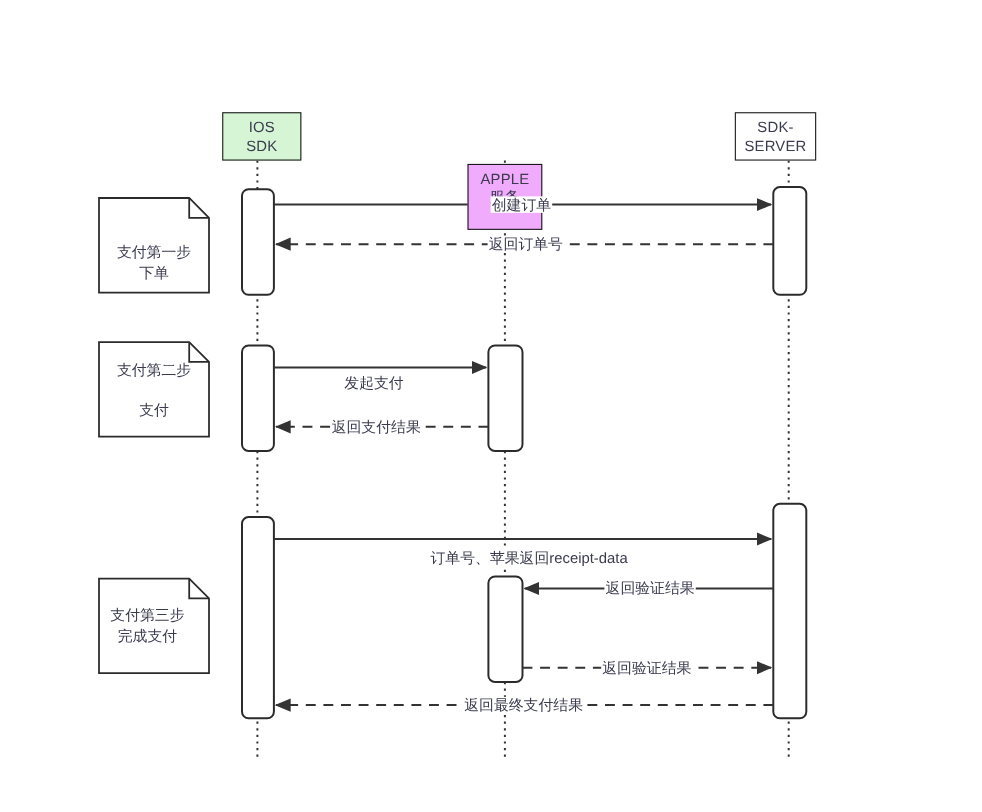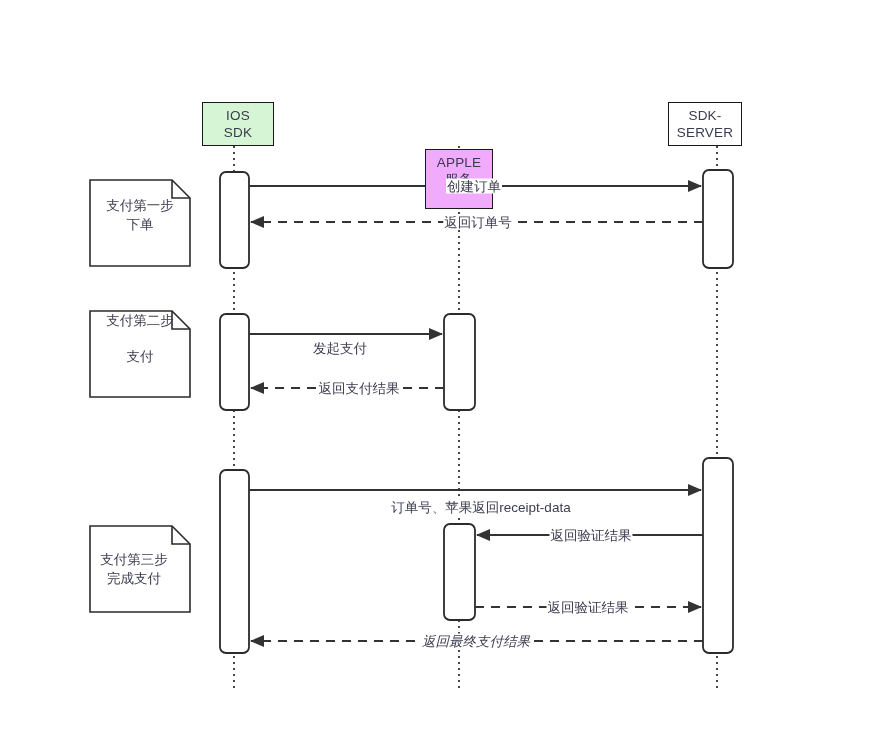--- a/index.html
+++ b/index.html
@@ -129,38 +129,38 @@
         <span>APPLE</span>
         <span>服务</span>
       </div>
       <div class="participant" style="left: 668px; top: 102px; width: 74px; height: 44px; background: rgb(255, 255, 255); border-color: rgb(26, 26, 26);">
         <span>SDK-</span>
         <span>SERVER</span>
       </div>
     </div>
 
   <div>
-      <div class="note" style="left: 90px; top: 172px; width: 100px; height: 86px;">
+      <div class="note" style="left: 90px; top: 196px; width: 100px; height: 86px;">
         <span>支付第一步</span>
         <span>下单</span>
       </div>
-      <div class="note" style="left: 90px; top: 295px; width: 100px; height: 86px; gap: 17px;">
+      <div class="note" style="left: 90px; top: 311px; width: 100px; height: 86px; gap: 17px;">
         <span>支付第二步</span>
         <span>支付</span>
       </div>
       <div class="note" style="left: 90px; top: 526px; width: 88px; height: 86px;">
         <span>支付第三步</span>
         <span>完成支付</span>
       </div>
     </div>
 
   <div>
       <div class="msg-label" style="left: 474px; top: 186px;">创建订单</div>
       <div class="msg-label" style="left: 478px; top: 222px;">返回订单号</div>
       <div class="msg-label" style="left: 340px; top: 348px;">发起支付</div>
-      <div class="msg-label" style="left: 359px; top: 388px;">返回支付结果</div>
+      <div class="msg-label" style="left: 342px; top: 388px;">返回支付结果</div>
       <div class="msg-label" style="left: 481px; top: 507px;">订单号、苹果返回receipt-data</div>
       <div class="msg-label" style="left: 591px; top: 535px;">返回验证结果</div>
       <div class="msg-label" style="left: 588px; top: 607px;">返回验证结果</div>
-      <div class="msg-label" style="left: 476px; top: 641px; font-style: italic;">返回最终支付结果</div>
+      <div class="msg-label" style="left: 476px; top: 641px;">返回最终支付结果</div>
     </div>
 
 </div>
 
 </body></html>

